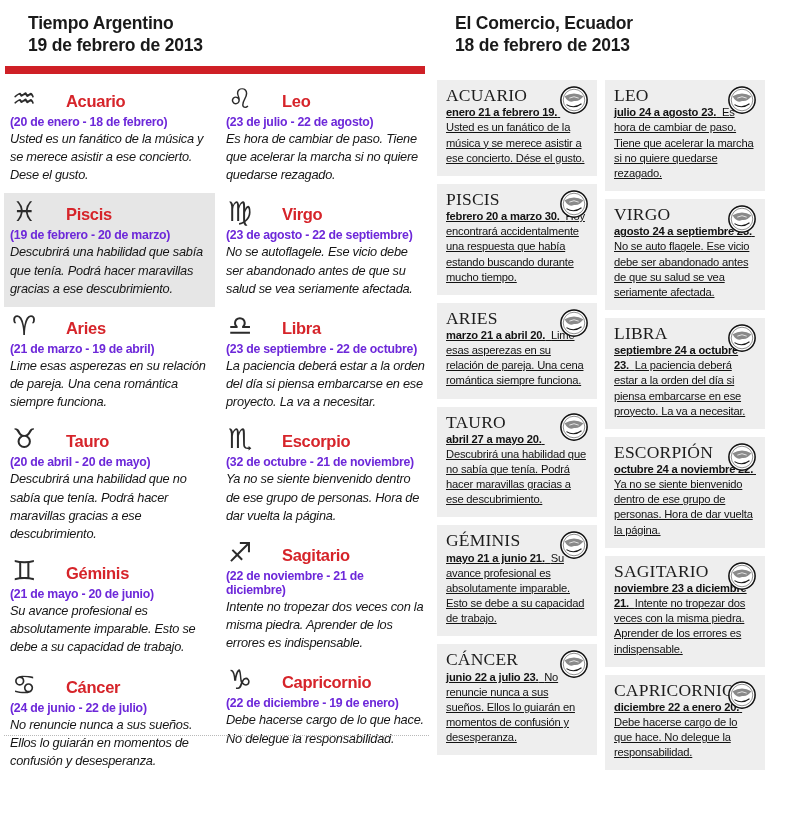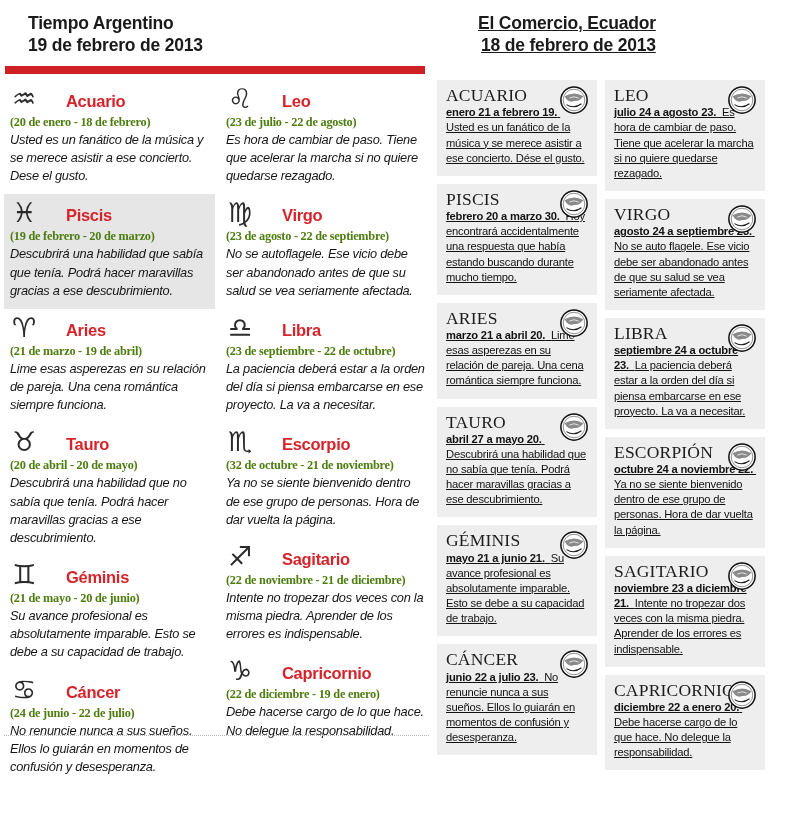--- a/index.html
+++ b/index.html
@@ -8,42 +8,42 @@
     background: #ffffff;
     font-family: "Liberation Sans", sans-serif;
     overflow: hidden;
   }
   .page { position: relative; width: 786px; height: 633px; background:#fff; }
 
   
   .hdr { position: absolute; top: 12px; font-weight: bold; color: #1a1a1a;
          font-size: 17.5px; line-height: 1.28; letter-spacing: -0.2px; }
   .hdr-left  { left: 28px; }
-  .hdr-right { left: 478px; text-decoration: underline; }
-  .hdr .l2 { display:block;text-align:right; }
+  .hdr-right { left: 455px; }
+  .hdr .l2 { display:block; }
 
   .redbar { position: absolute; left: 5px; top: 66px; width: 420px; height: 8px;
             background: #cf2026; }
 
   
   .left-panel { position: absolute; left: 0; top: 80px; width: 432px; height: 737px; }
   .lp-col { position: absolute; top: 0; width: 211px; }
   .lp-col-1 { left: 4px; }
   .lp-col-2 { left: 220px; }
 
   .lsign { position: relative; padding: 4px 6px 9px 6px; }
   .lsign.shaded { background: #e6e6e6; }
 
   .lsign-head { position: relative; height: 34px; }
   .lsign-glyph { position: absolute; left: 2px; top: 0px; font-size: 27px;
                  line-height: 30px; color: #2b2b2b; font-family: "DejaVu Sans", sans-serif; }
   .lsign-name { position: absolute; left: 56px; top: 8px; color: #d6242a;
                 font-weight: bold; font-size: 16.5px; letter-spacing: -0.3px; }
-  .lsign-range { font-weight: bold; font-size: 12.3px; color: #4d7c0f;
-                 letter-spacing: -0.25px; margin-top: -3px; font-family: Liberation Serif, serif; }
+  .lsign-range { font-weight: bold; font-size: 12.3px; color: #6d28d9;
+                 letter-spacing: -0.25px; margin-top: -3px; }
   .lsign-text { font-style: italic; font-size: 12.8px; color: #161616;
                 line-height: 1.42; letter-spacing: -0.25px; margin-top: 1px; }
 
   
   .right-panel { position: absolute; left: 437px; top: 80px; width: 349px; height: 737px; }
   .rp-col { position: absolute; top: 0; width: 160px; }
   .rp-col-1 { left: 0px; }
   .rp-col-2 { left: 168px; }
 
   .rsign { background: #eeeeee; padding: 6px 9px 10px 9px; margin-bottom: 8px;

